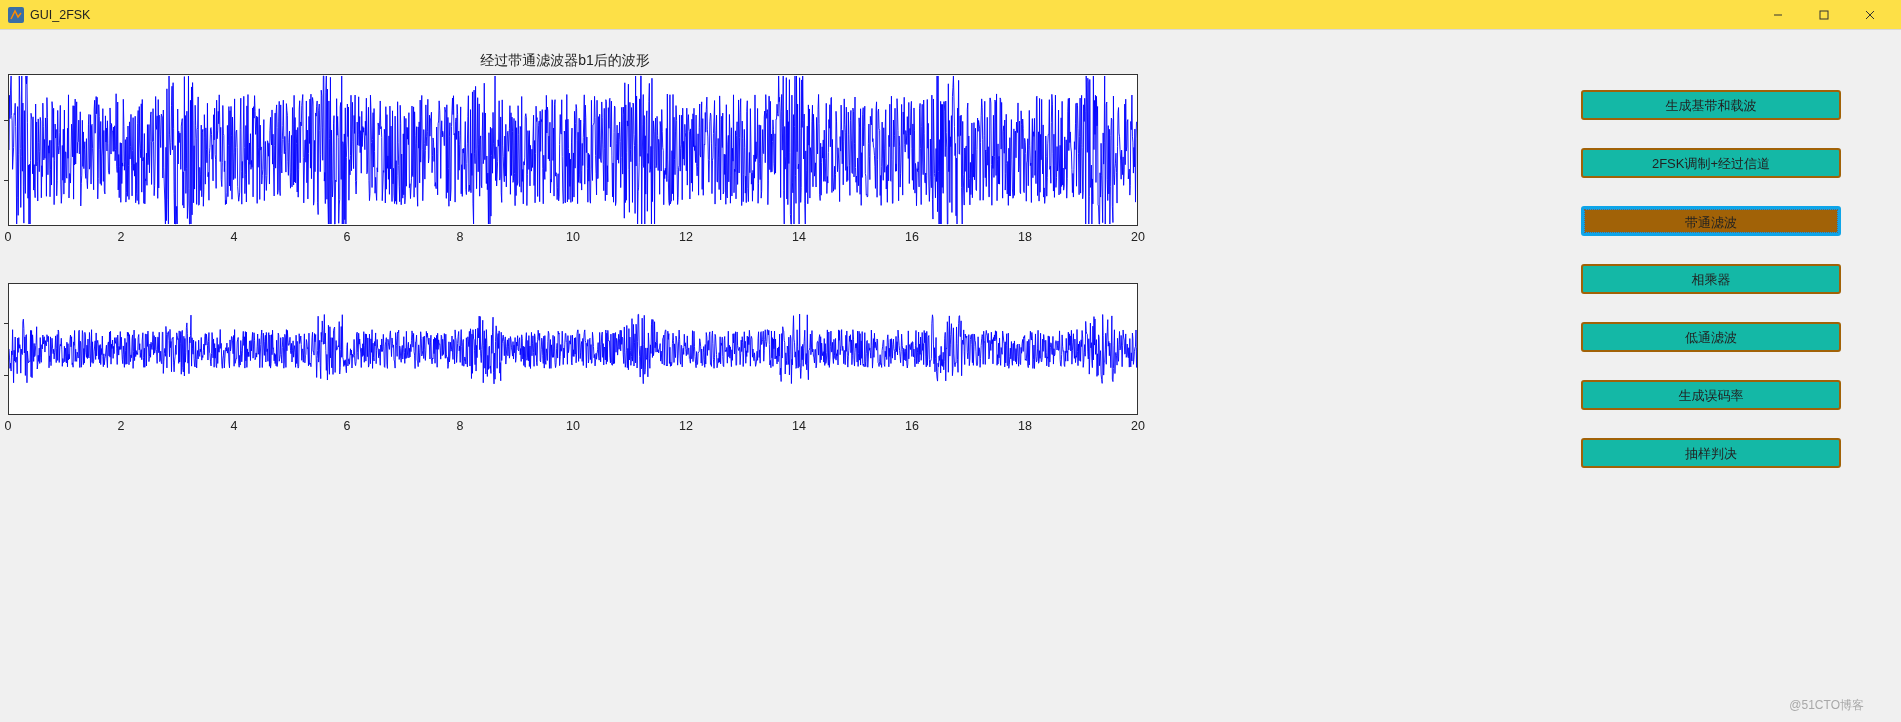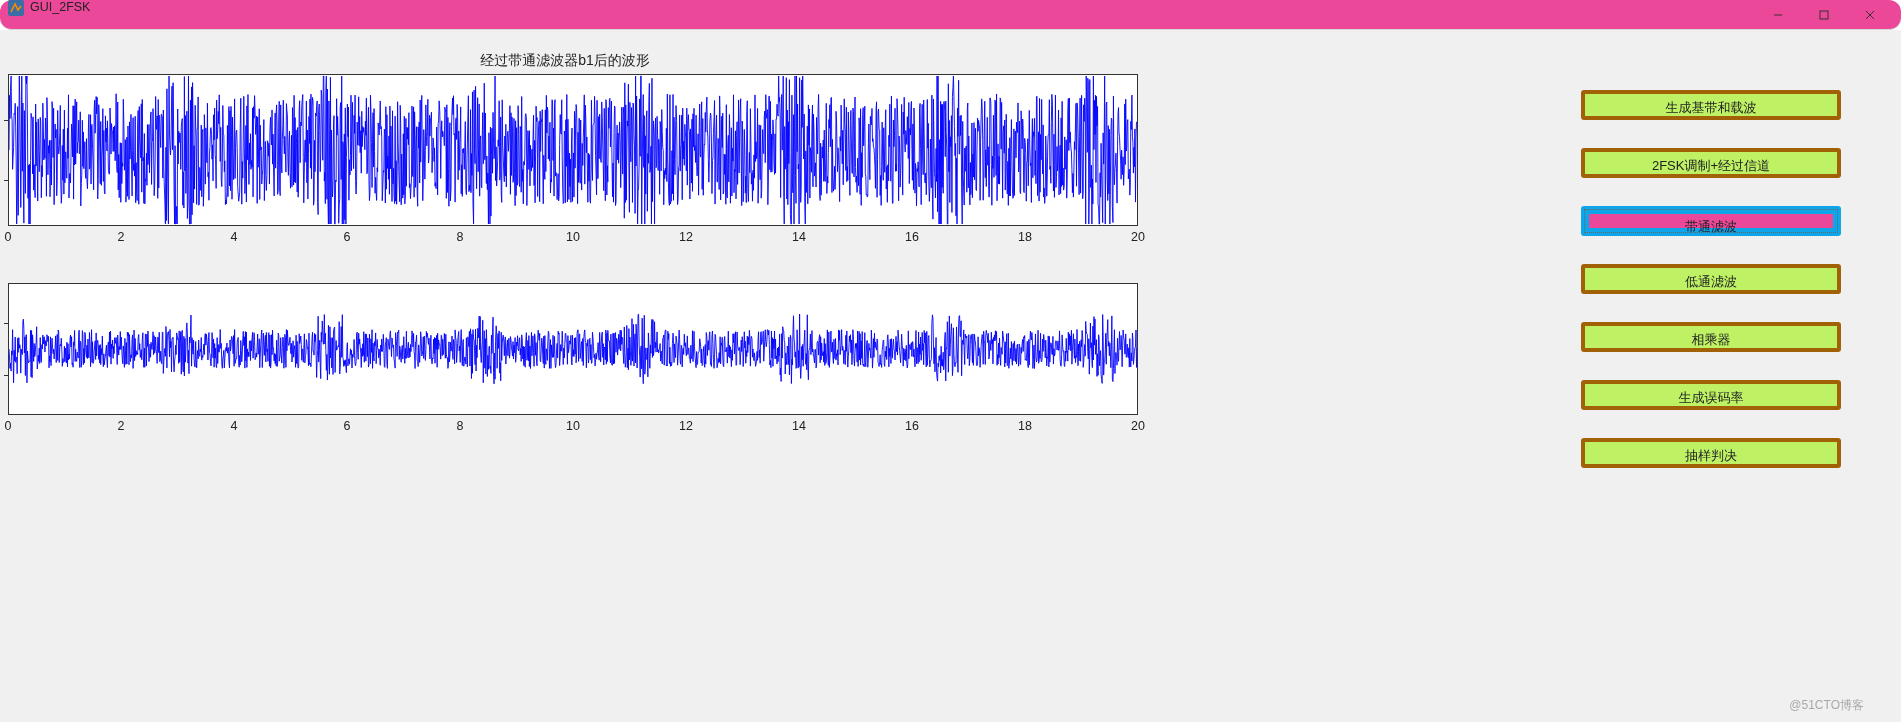--- a/index.html
+++ b/index.html
@@ -8,25 +8,25 @@
     background: #fff;
     width: 1901px;
     height: 722px;
     overflow: hidden;
     position: relative;
     font-size: 12px;
     color: #222;
   }
   .titlebar {
     height: 30px;
-    background: #ec4899;
+    background: #fde047;
     border-bottom: 1px solid #d8d8d8;
     display: flex;
+    align-items: center;
     padding: 0 8px;
-    border-radius: 12px;
   }
   .titlebar .app-icon {
     width: 16px; height: 16px; margin-right: 6px;
     display:inline-block;
   }
   .titlebar .title { font-size: 12.5px; color: #222; flex: 1; }
   .winbtns { display:flex; gap:0; }
   .winbtn {
     width: 46px; height: 30px;
     display:flex; align-items:center; justify-content:center;
@@ -89,32 +89,32 @@
 
   .button-panel {
     width: 380px;
     padding: 60px 30px 0 30px;
   }
   .mbtn {
     display:block;
     width: 260px;
     height: 30px;
     margin: 0 auto 28px auto;
-    background:#bef264;
-    border:4px solid #a16207;
+    background:#14b8a6;
+    border:2px solid #a16207;
     border-radius:3px;
     font-size:13px;
     color:#222;
     text-align:center;
     line-height:28px;
     cursor:pointer;
   }
   .mbtn.active {
-    background:#ec4899;
-    border:8px solid #0ea5e9;
+    background:#a16207;
+    border:4px solid #0ea5e9;
     line-height:26px;
     outline:1px dotted #666;
     outline-offset:-4px;
   }
 
   .watermark {
     position:absolute;
     right:40px; bottom:40px;
     font-size:46px;
     color:rgba(255,255,255,0.9);
@@ -210,20 +210,20 @@
         <span style="left: 90%;">18</span>
         <span style="left: 100%;">20</span>
       </div>
 
   </div>
 
   <div class="button-panel">
     <div class="mbtn">生成基带和载波</div>
     <div class="mbtn">2FSK调制+经过信道</div>
     <div class="mbtn active">带通滤波</div>
+    <div class="mbtn">相乘器</div>
     <div class="mbtn">低通滤波</div>
-    <div class="mbtn">相乘器</div>
     <div class="mbtn">生成误码率</div>
     <div class="mbtn">抽样判决</div>
   </div>
 
   <div class="wm-blog">@51CTO博客</div>
 </div>
 
 </body></html>

